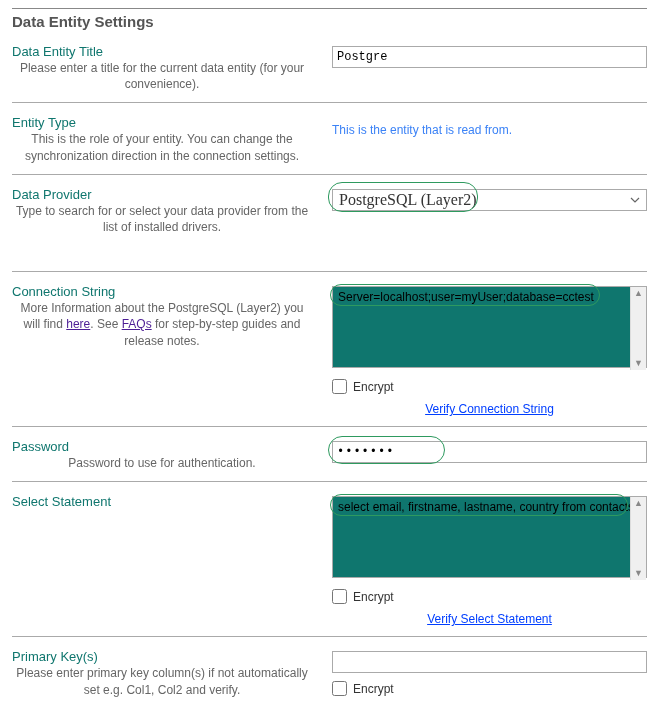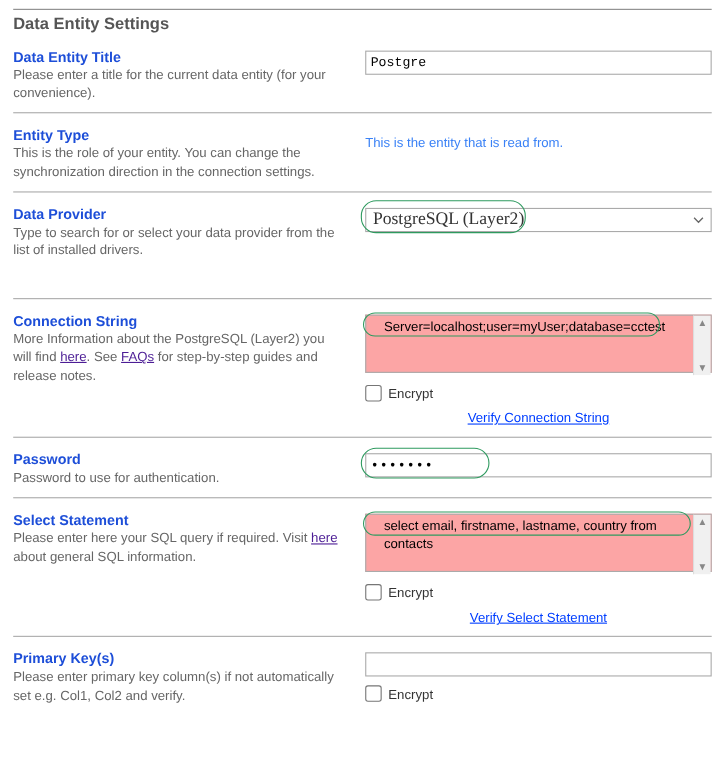--- a/index.html
+++ b/index.html
@@ -25,29 +25,30 @@
       margin-bottom: 12px;
       display: flex;
       gap: 20px;
     }
     .section.noborder { border-bottom: none; }
     .left {
       width: 300px;
       flex-shrink: 0;
     }
     .left .label {
-      font-weight: bold;
-      color: #1d4ed8;
+      font-weight: normal;
+      color: #0f766e;
       font-size: 13px;
       margin-bottom: 1px;
     }
     .left .desc {
       color: #666;
       font-size: 12px;
       line-height: 1.35;
+      text-align: center;
     }
     .left .desc a {
       color: #4c1d95;
       text-decoration: underline;
       cursor: pointer;
     }
     .right {
       flex: 1;
       display: flex;
       flex-direction: column;
@@ -80,25 +81,25 @@
       right: 6px;
       top: 50%;
       transform: translateY(-50%);
       width: 10px;
       height: 10px;
     }
     textarea {
       width: 100%;
       font-family: inherit;
       font-size: 12px;
-      padding: 3px 16px;
+      padding: 3px 5px;
       border: 1px solid #aaa;
-      background: #fca5a5;
+      background: #0f766e;
       resize: none;
-      height: 53px;
+      height: 82px;
       line-height: 1.3;
     }
     .static-text {
       font-size: 12px;
       color: #3b82f6;
       padding-top: 6px;
     }
     .encrypt-row {
       display: flex;
       align-items: center;
@@ -220,23 +221,20 @@
   </div>
   <div class="right outlined-wrap">
     <input type="text" style="letter-spacing: 1px;" value="•••••••">
     <div class="ring" style="left:-4px; top:-3px; width:117px; height:28px;"></div>
   </div>
 </div>
 
 <div class="section">
   <div class="left">
     <div class="label">Select Statement</div>
-    <div class="desc">
-      <span>Please enter here your SQL query if required. Visit </span><a>here</a><span> about general SQL information.</span>
-    </div>
   </div>
   <div class="right">
     <div class="scroll-fake outlined-wrap">
       <textarea style="">select email, firstname, lastname, country from contacts</textarea>
       <div class="sbar">
           <span class="arrow">▲</span>
           <span class="arrow">▼</span>
         </div>
       <div class="ring" style="left:-2px; top:-2px; width:298px; height:22px;"></div>
     </div>

